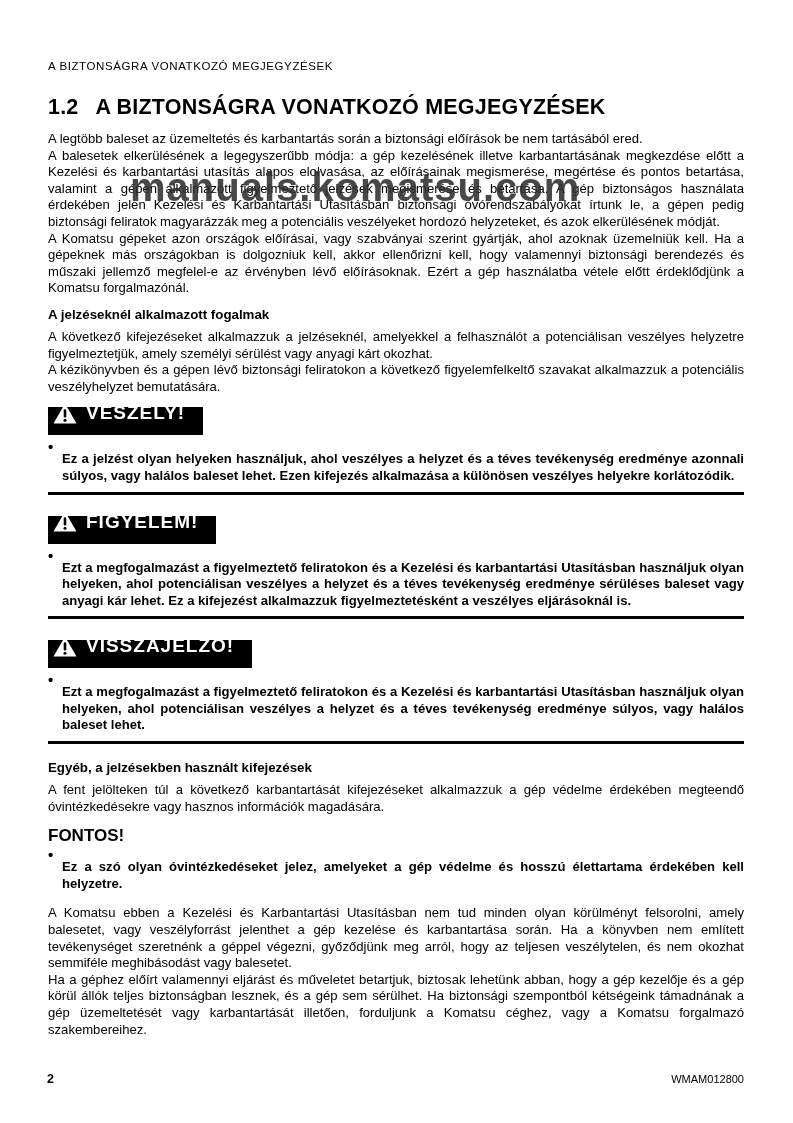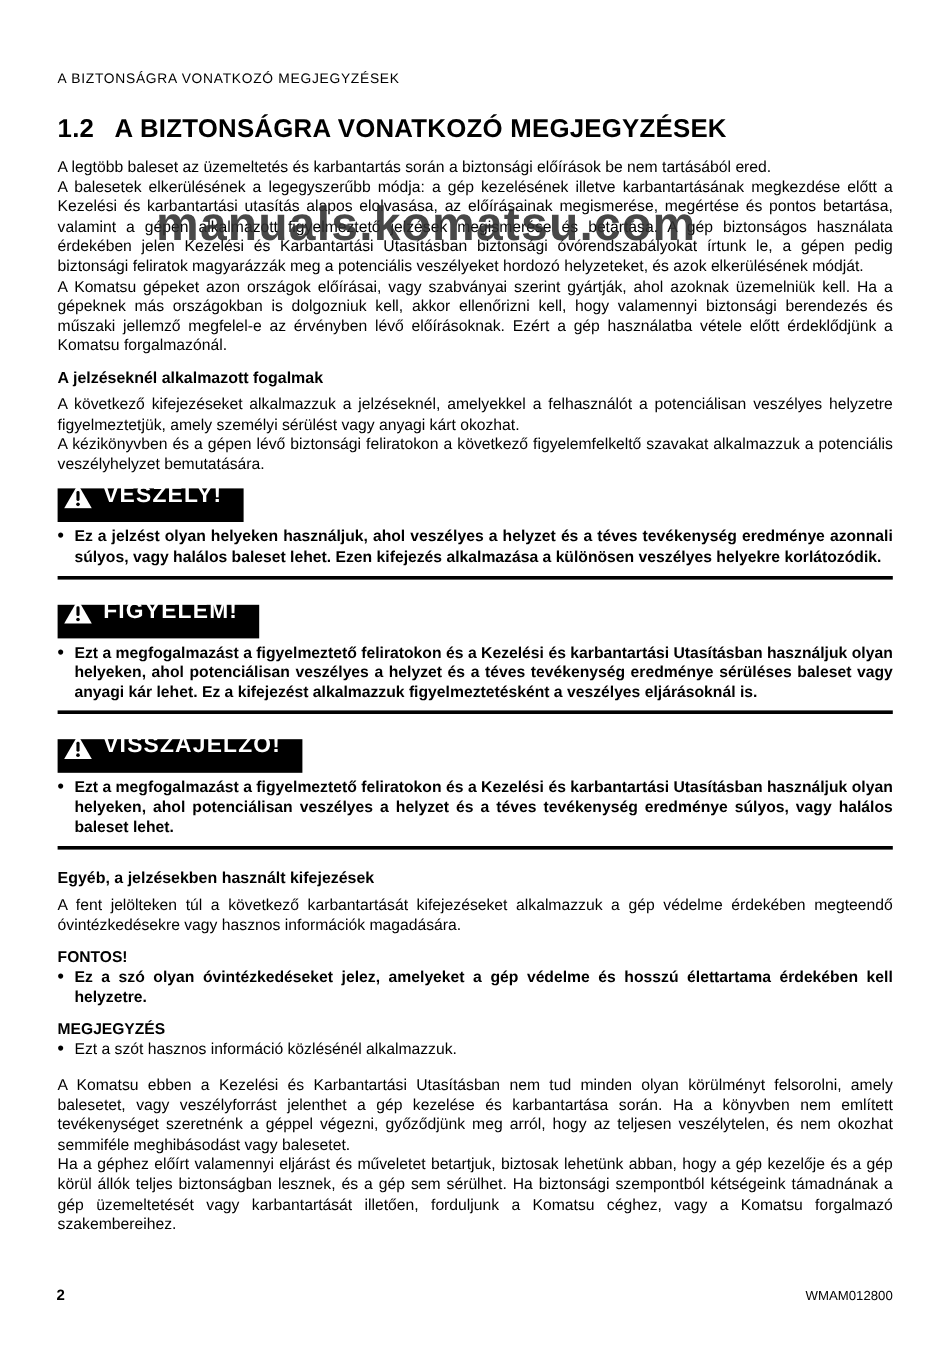--- a/index.html
+++ b/index.html
@@ -78,30 +78,30 @@
   .bullet-item .bullet {
     flex: 0 0 14px;
     font-size: 13px;
     line-height: 16.6px;
   }
   .bullet-item .bullet::before {
     content: "\2022";
     font-weight: bold;
     font-size: 15px;
   }
-  .bullet-item p { flex: 1; }
+  .bullet-item p { flex: 1; margin-top: 12px; }
   .rule {
     border: none;
     border-top: 3px solid #000000;
     margin: 7px 0 0 0;
   }
   .warning-block + .warning-block { margin-top: 21px; }
   .note-block { margin-top: 11px; }
   .note-block .note-label {
-    font-size: 13px;
+    font-size: 17px;
     font-weight: bold;
     margin: 0;
   }
   .note-block .bullet-item { margin-top: 1px; }
   .closing { margin-top: 13px; }
   .footer {
     position: absolute;
     left: 47px; right: 49px;
     top: 1072px;
     display: flex;
@@ -182,27 +182,20 @@
   <p class="body">A fent jelölteken túl a következő karbantartását kifejezéseket alkalmazzuk a gép védelme érdekében megteendő óvintézkedésekre vagy hasznos információk magadására.</p>
 
   <div class="note-block">
     <p class="note-label">FONTOS!</p>
     <div class="bullet-item">
       <span class="bullet"></span>
       <p class="body bold">Ez a szó olyan óvintézkedéseket jelez, amelyeket a gép védelme és hosszú élettartama érdekében kell helyzetre.</p>
     </div>
   </div>
 
-  <div class="note-block">
-    <p class="note-label">MEGJEGYZÉS</p>
-    <div class="bullet-item">
-      <span class="bullet"></span>
-      <p class="body">Ezt a szót hasznos információ közlésénél alkalmazzuk.</p>
-    </div>
-  </div>
 
   <div class="closing">
     <p class="body">A Komatsu ebben a Kezelési és Karbantartási Utasításban nem tud minden olyan körülményt felsorolni, amely balesetet, vagy veszélyforrást jelenthet a gép kezelése és karbantartása során. Ha a könyvben nem említett tevékenységet szeretnénk a géppel végezni, győződjünk meg arról, hogy az teljesen veszélytelen, és nem okozhat semmiféle meghibásodást vagy balesetet.</p>
     <p class="body">Ha a géphez előírt valamennyi eljárást és műveletet betartjuk, biztosak lehetünk abban, hogy a gép kezelője és a gép körül állók teljes biztonságban lesznek, és a gép sem sérülhet.  Ha biztonsági szempontból kétségeink támadnának a gép üzemeltetését vagy karbantartását illetően, forduljunk a Komatsu céghez, vagy a Komatsu forgalmazó szakembereihez.</p>
   </div>
 
   <div class="footer">
     <span class="page-num">2</span>
     <span class="doc-code">WMAM012800</span>
   </div>

